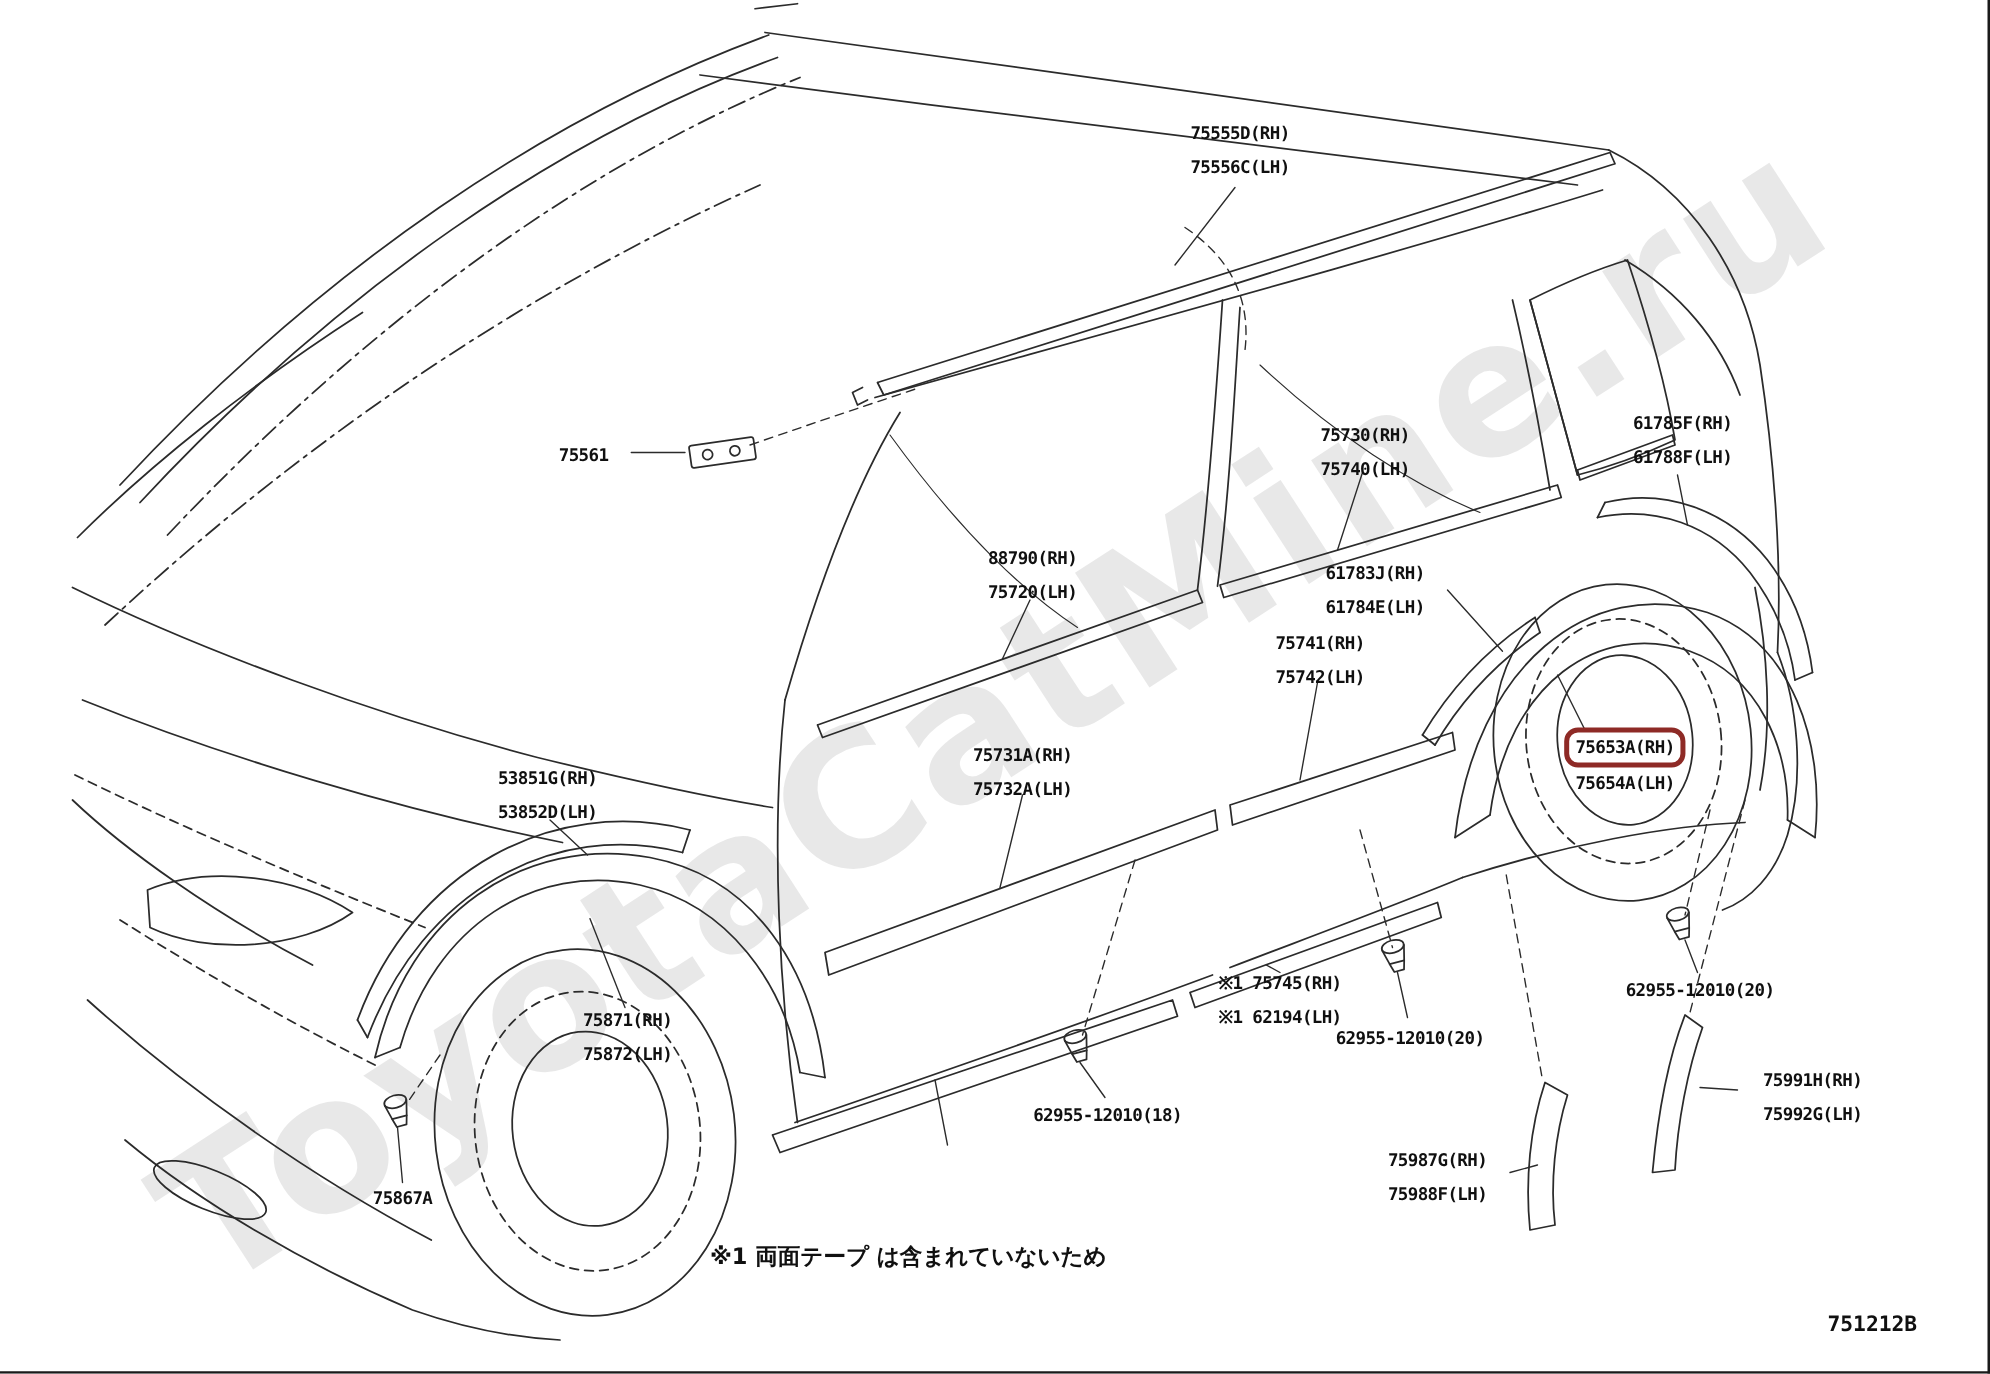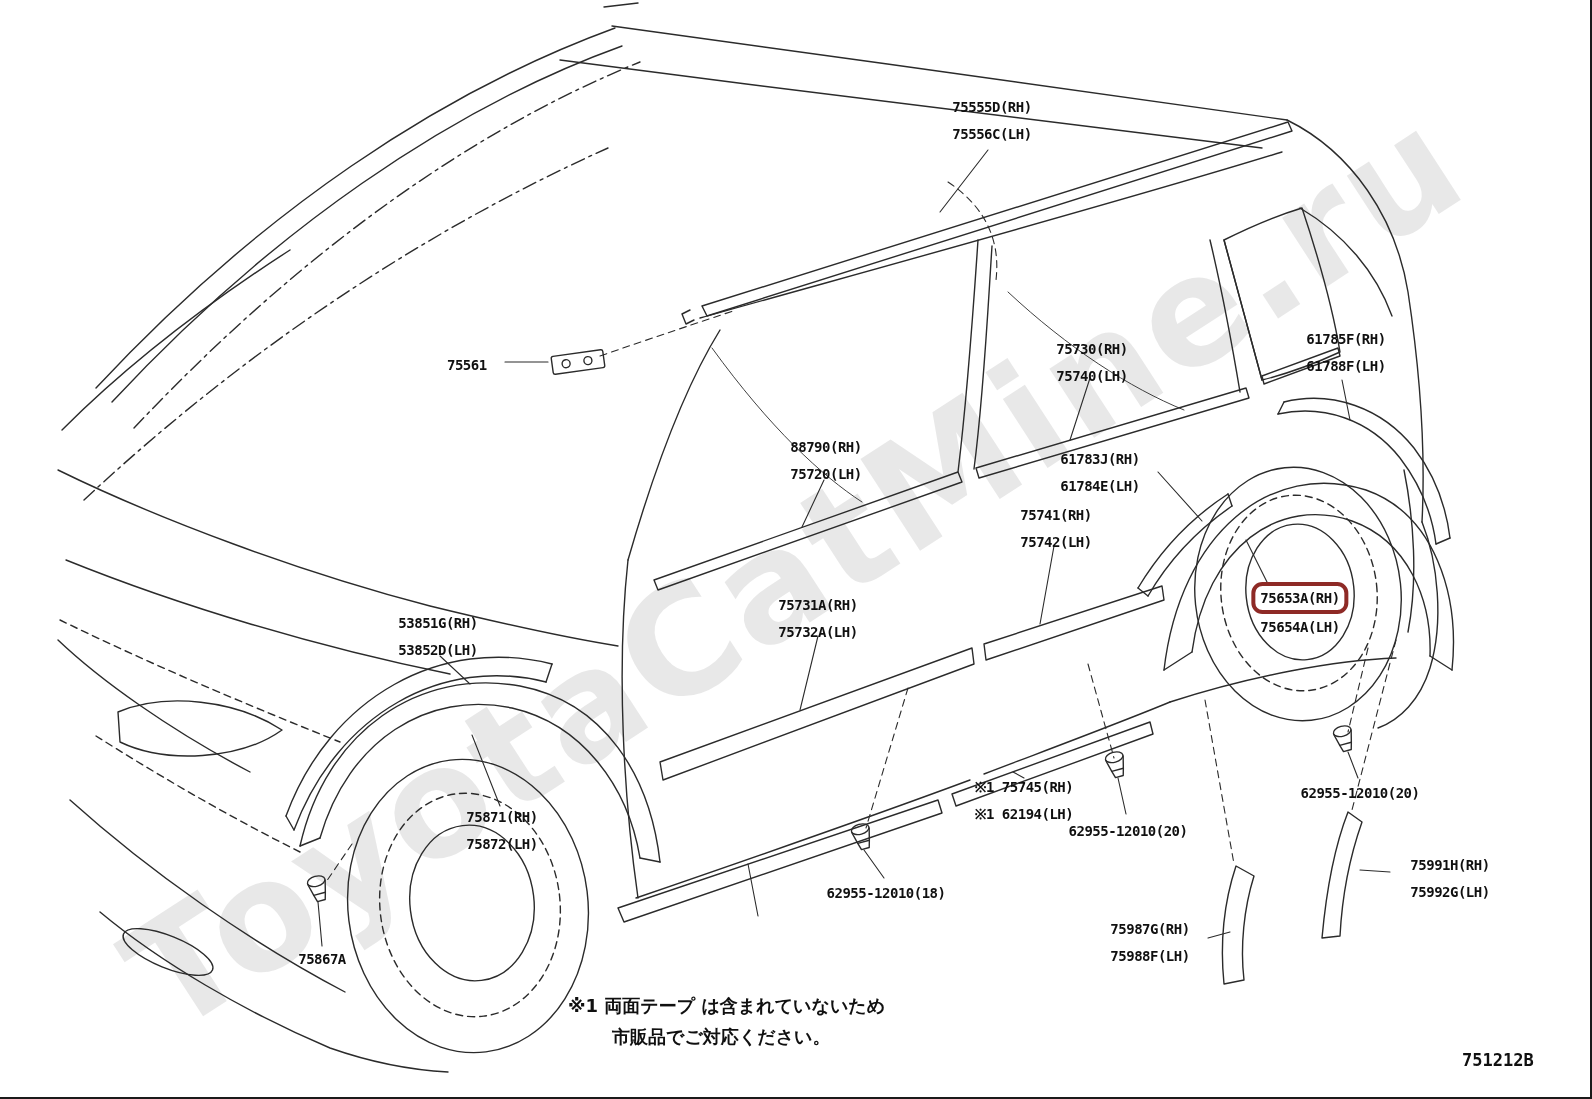--- a/index.html
+++ b/index.html
@@ -306,18 +306,17 @@
     <div>75988F(LH)</div>
   </div>
 
   <div class="lbl" style="left:1450px;top:852px">
     <div>75991H(RH)</div>
     <div>75992G(LH)</div>
   </div>
 
   <div class="note">
     <div>※1 両面テープ は含まれていないため</div>
-    <div class="l2">市販品でご対応ください。</div>
   </div>
 
   <div class="code">751212B</div>
 
 </div>
 
 </body></html>

